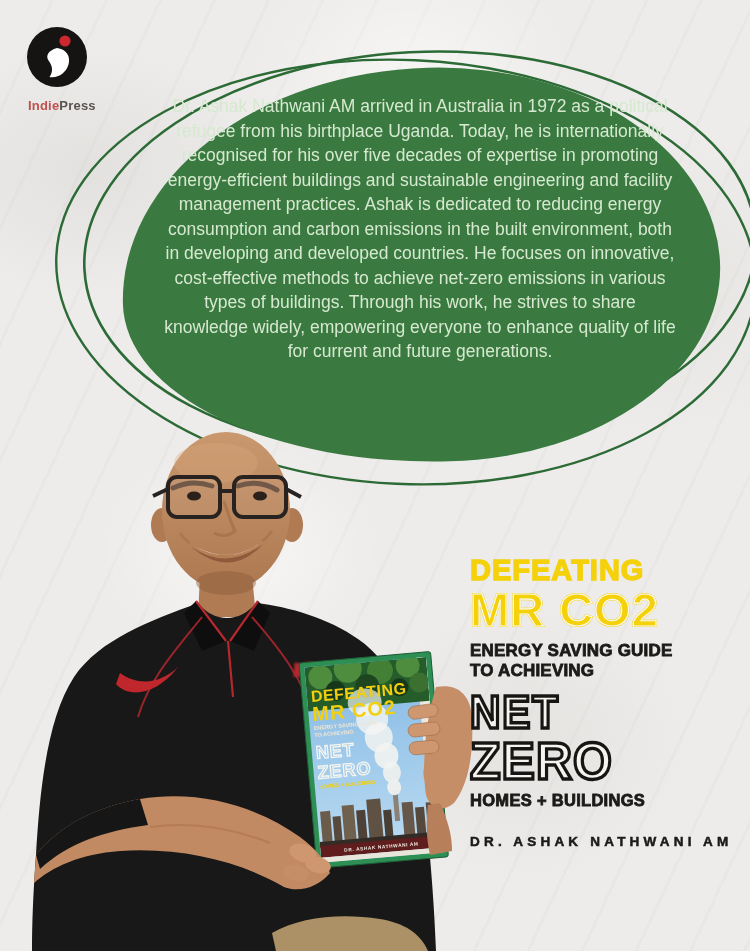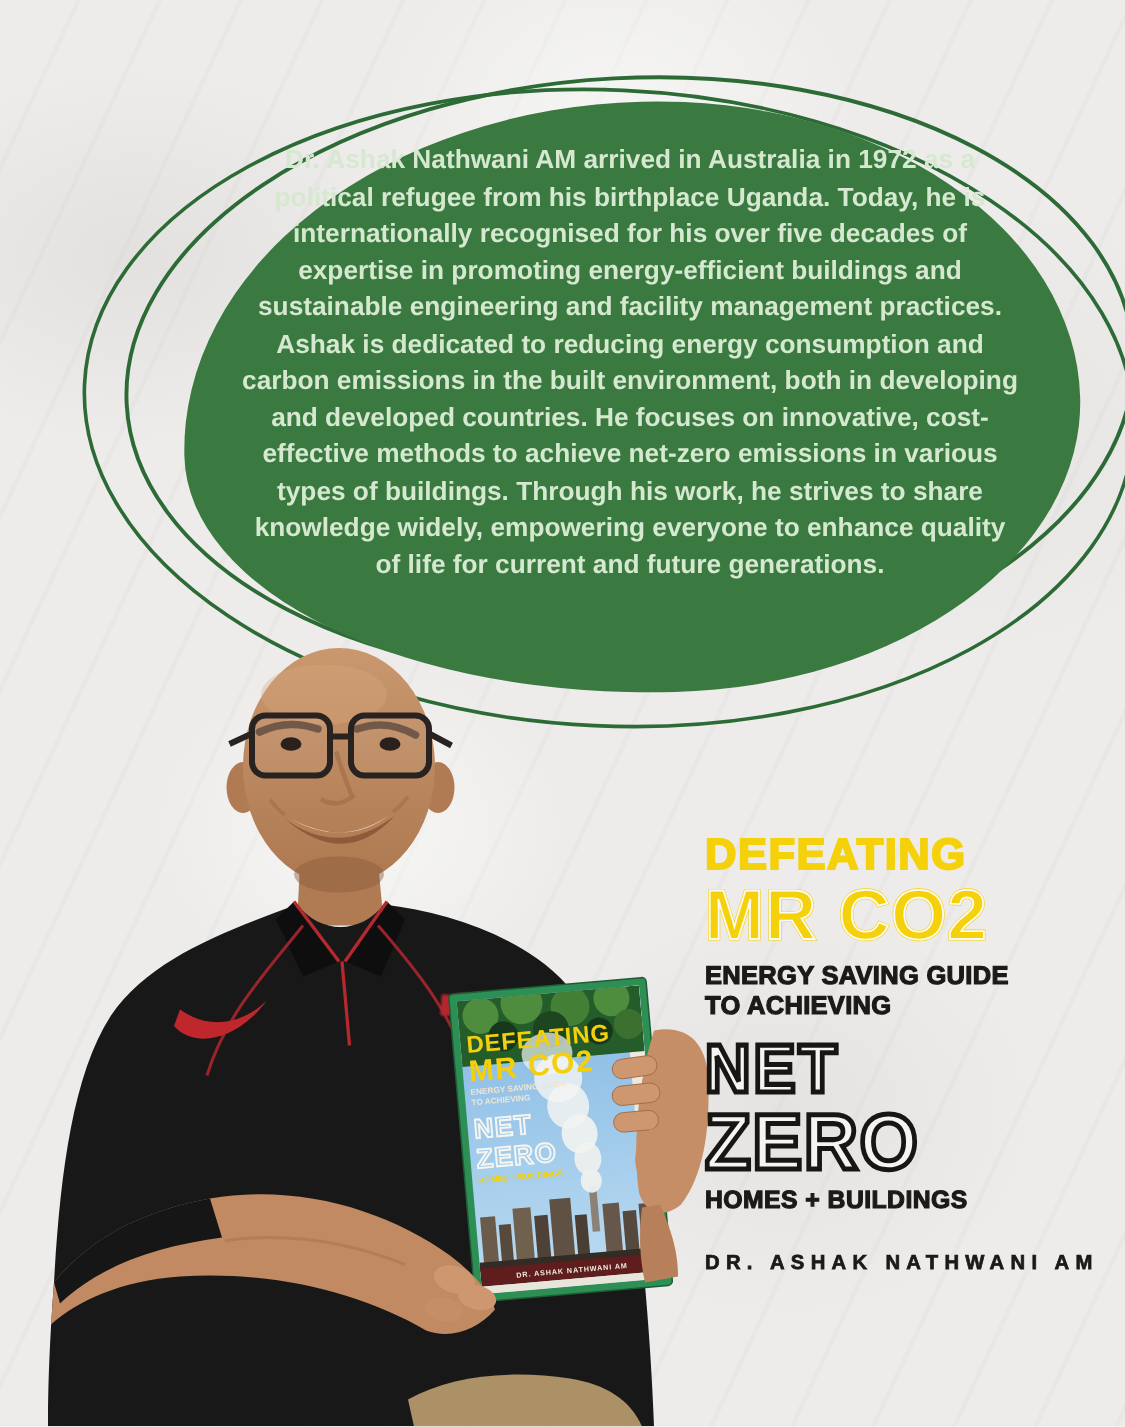--- a/index.html
+++ b/index.html
@@ -25,21 +25,21 @@
   .blob-fill{
     position:absolute;left:122px;top:68px;width:598px;height:394px;z-index:2;
     background:#3a7a41;
     border-radius:52% 48% 46% 54% / 58% 52% 48% 42%;
     transform:rotate(-1.5deg);
   }
   .blob-sketch{position:absolute;left:0;top:0;z-index:1;}
   .blob-text{
     position:absolute;left:160px;top:94px;width:520px;z-index:3;
     color:#d6e9d0;text-align:center;
-    font-size:17.5px;line-height:1.4;font-weight:bold;
+    font-size:17.5px;line-height:1.4;font-weight:normal;
   }
   
   .title-block{position:absolute;left:470px;top:556px;width:276px;z-index:5;color:#1b1a18;}
   .t-defeating{
     font-size:29px;font-weight:bold;letter-spacing:1px;color:#f4d10a;
     -webkit-text-stroke:1.4px #f4d10a;line-height:1;
   }
   .t-mrco2{
     position:relative;display:inline-block;margin-top:1px;
     font-size:47px;font-weight:bold;letter-spacing:1px;line-height:1;
@@ -75,20 +75,31 @@
 
   <svg class="blob-sketch" width="750" height="530" viewBox="0 0 750 530">
     <ellipse cx="420" cy="252" rx="336" ry="200" transform="rotate(-3 420 252)" fill="none" stroke="#2d6b36" stroke-width="2.6"></ellipse>
     <ellipse cx="406" cy="272" rx="350" ry="212" transform="rotate(2.6 406 272)" fill="none" stroke="#2d6b36" stroke-width="2.4"></ellipse>
   </svg>
 
   <div class="blob-fill"></div>
 
   <div class="blob-text">Dr. Ashak Nathwani AM arrived in Australia in 1972 as a political refugee from his birthplace Uganda. Today, he is internationally recognised for his over five decades of expertise in promoting energy-efficient buildings and sustainable engineering and facility management practices. Ashak is dedicated to reducing energy consumption and carbon emissions in the built environment, both in developing and developed countries. He focuses on innovative, cost-effective methods to achieve net-zero emissions in various types of buildings. Through his work, he strives to share knowledge widely, empowering everyone to enhance quality of life for current and future generations.</div>
 
+  <div class="logo-wrap">
+    <svg width="70" height="68" viewBox="0 0 70 68">
+      <circle cx="33" cy="33" r="30" fill="#161412"></circle>
+      <circle cx="41" cy="17" r="5.6" fill="#cd2730"></circle>
+      <path d="M 33 24 C 42 25 47 32 44.5 40.5 C 42 49 34 54.5 25.5 53
+               C 29.5 47.5 28.5 41.5 24.5 36.5 C 21.5 32 24 26.5 33 24 Z" fill="#ffffff"></path>
+    </svg>
+    <div class="logo-name">
+      <span class="p1">Indie</span><span class="p2">Press</span>
+    </div>
+  </div>
 
   <div class="title-block">
     <div class="t-defeating">DEFEATING</div>
     <div><span class="t-mrco2" data-text="MR CO2">MR CO2</span></div>
     <div class="t-sub">ENERGY SAVING GUIDE</div>
     <div class="t-sub2">TO ACHIEVING</div>
     <div class="t-net">NET</div>
     <div class="t-zero">ZERO</div>
     <div class="t-homes">HOMES + BUILDINGS</div>
     <div class="t-author">DR. ASHAK NATHWANI AM</div>

